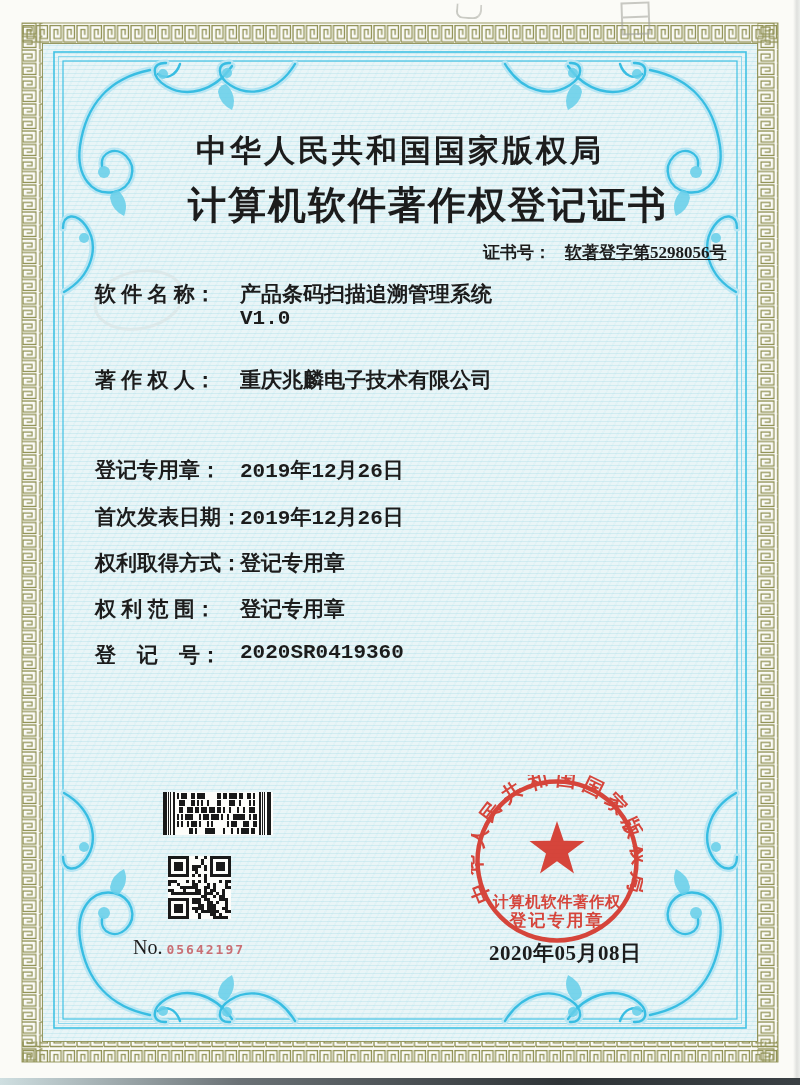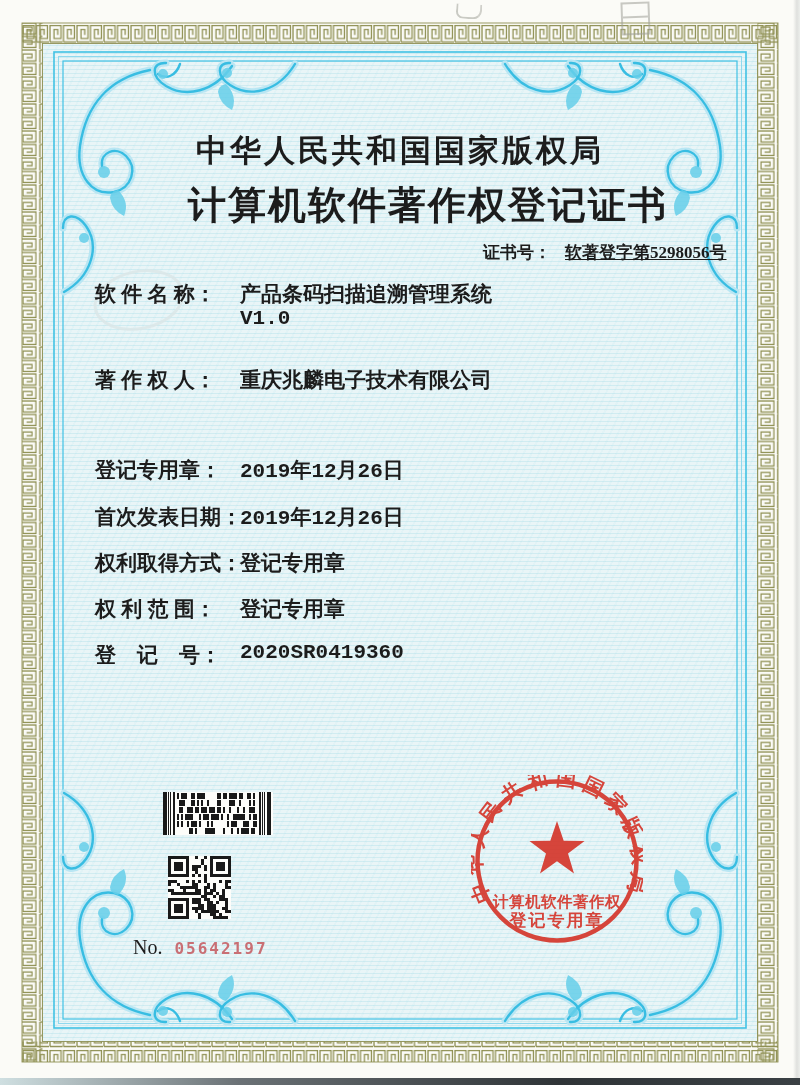--- a/index.html
+++ b/index.html
@@ -16,21 +16,21 @@
   .cert-title{position:absolute;top:180px;left:0;width:100%;text-align:center;
               font-size:38px;font-weight:bold;letter-spacing:2px;white-space:nowrap;padding-left:28px;}
   .certno{position:absolute;top:241px;left:483px;font-size:17px;font-weight:bold;white-space:nowrap;}
   .certno .v{margin-left:14px;text-decoration:underline;}
   .frow{position:absolute;font-size:21px;font-weight:bold;white-space:nowrap;}
   .frow .lab{position:absolute;left:95px;top:0;text-align:right;}
   .frow .val{position:absolute;left:240px;top:0;font-family:Liberation Mono, monospace;}
   .stmt{position:absolute;font-size:21px;font-weight:bold;white-space:nowrap;}
   .serial{position:absolute;left:133px;top:936px;font-size:20px;white-space:nowrap;}
   .serial .num{font-family:"DejaVu Sans Mono","Liberation Mono",monospace;
-               color:#c96f74;font-size:16px;letter-spacing:2px;margin-left:12px;font-weight:bold;}
+               color:#c96f74;font-size:13px;letter-spacing:2px;margin-left:4px;font-weight:bold;}
   .issue-date{position:absolute;left:489px;top:939px;font-size:21px;font-weight:600;letter-spacing:.5px;}
   .code-host{position:absolute;}
   .mark{position:absolute;z-index:3;}
   .mark1{left:456px;top:4px;width:22px;height:13px;border-left:2px solid #a9aaa2;
          border-bottom:2px solid #a9aaa2;border-right:2px solid #b4b5ad;
          border-radius:0 0 9px 7px;opacity:.6;transform:rotate(3deg);}
   .mark2{left:621px;top:2px;width:25px;height:29px;border:2px solid #9fa098;opacity:.55;transform:rotate(-2deg);}
   .mark2 .bar{margin-top:12px;height:2px;background:#9fa098;}
   .emboss{position:absolute;left:93px;top:270px;width:86px;height:54px;border:3px solid rgba(218,230,232,.85);
           border-radius:50%;transform:rotate(-12deg);z-index:1;}
@@ -514,17 +514,18 @@
         <path id="arcP" d="M -66,38 A 76,76 0 1 1 66,38" fill="none"></path>
         <text class="seal-text" font-size="20" textLength="308" lengthAdjust="spacing">
           <textPath href="#arcP">中华人民共和国国家版权局</textPath>
         </text>
         <polygon fill="#d5382d" transform="translate(0,-11)" points="0,-29 6.7,-9.2 27.6,-9 11,3.4 17,23.5 0,11.2 -17,23.5 -11,3.4 -27.6,-9 -6.7,-9.2"></polygon>
         <text class="seal-text" x="0" y="46" text-anchor="middle" font-size="15.5" letter-spacing="0.5">计算机软件著作权</text>
         <text class="seal-text" x="0" y="65" text-anchor="middle" font-size="17" letter-spacing="2">登记专用章</text>
       </g>
     </svg>
 
+    <div class="issue-date">2020年05月08日</div>
   </div>
 
   <div class="edge-right"></div>
   <div class="edge-bottom"></div>
 </div>
 
 </body></html>

